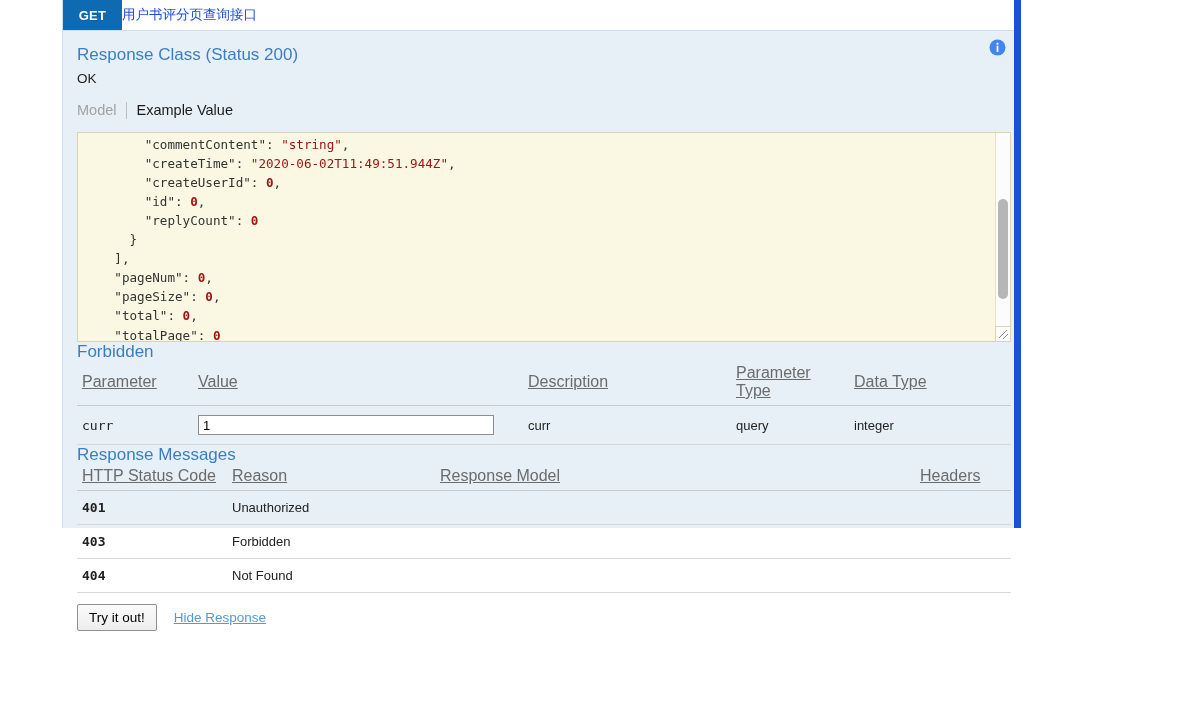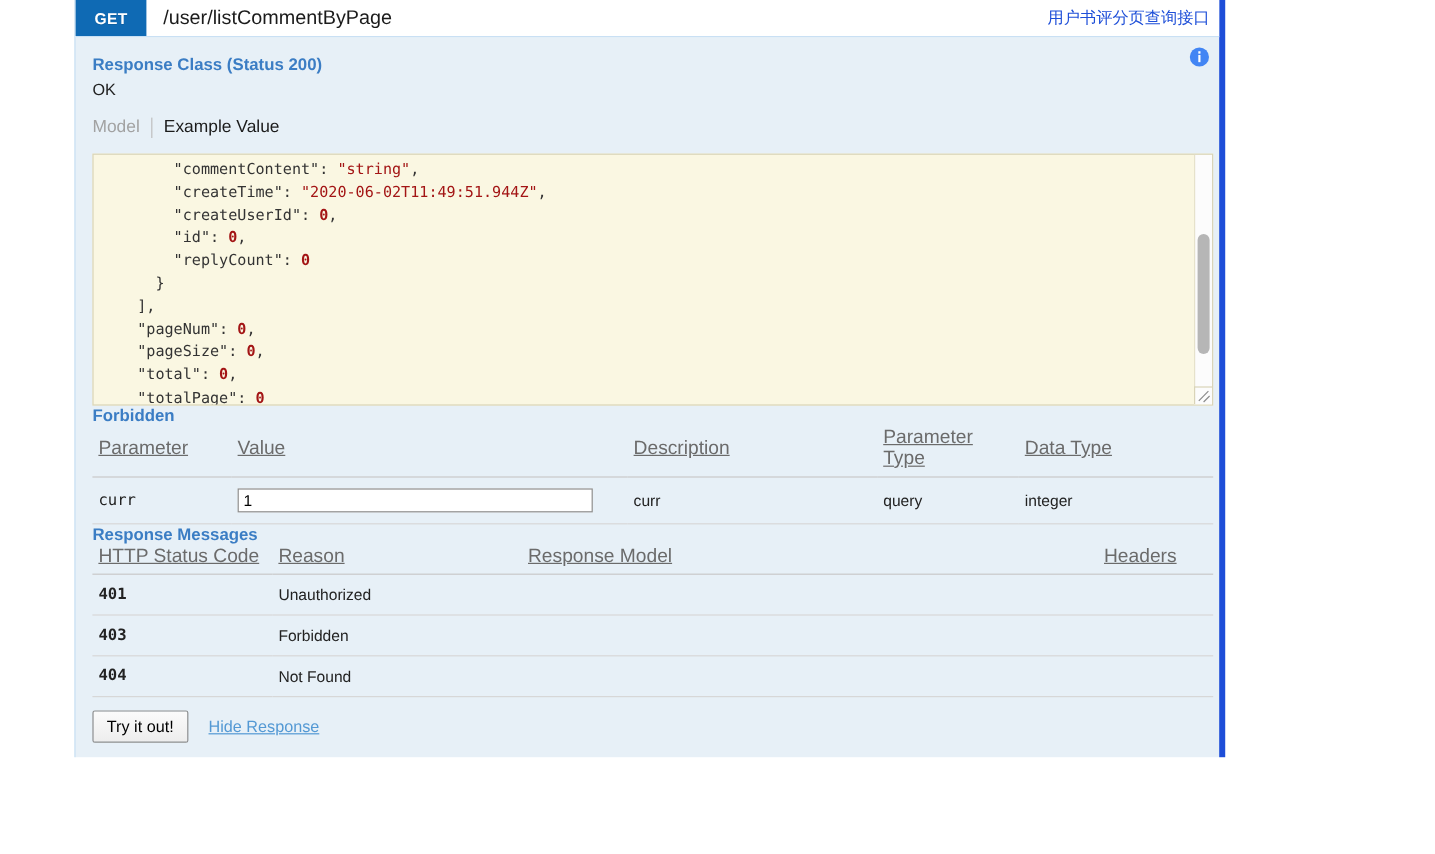--- a/index.html
+++ b/index.html
@@ -18,24 +18,24 @@
     height: 712px;
     background: #ffffff;
   }
 
   
   .operation {
     position: absolute;
     left: 62px;
     top: 0;
     width: 959px;
-    height: 631px;
+    height: 528px;
     background: #e7f0f7;
     border-left: 1px solid #c9e0f4;
-    border-right: 5px solid #1d4ed8;
+    border-right: 7px solid #1d4ed8;
     box-sizing: border-box;
   }
 
   
   .op-heading {
     position: relative;
     height: 30px;
     background: #ffffff;
     border-bottom: 1px solid #c9e0f4;
     display: flex;
@@ -72,22 +72,22 @@
   }
 
   
   .op-content {
     position: relative;
     padding: 14px 16px 0 14px;
   }
 
   h4.section-title {
     margin: 0;
-    font-size: 14px;
-    font-weight: bold;
+    font-size: 17px;
+    font-weight: normal;
     color: #3b7dc4;
     font-family: "Liberation Sans", sans-serif;
   }
   .resp-class-title { margin-bottom: 4px; }
 
   .ok-text {
     font-size: 13.5px;
     color: #222;
     margin: 6px 0 0 0;
     font-family: "Liberation Sans", sans-serif;
@@ -291,21 +291,20 @@
 </style>
 </head>
 <body>
 
 <div id="page">
 
   <div class="operation">
 
     <div class="op-heading">
       <div class="http-method">GET</div>
-      <div class="op-path">/user/listCommentByPage</div>
       <div class="op-summary">用户书评分页查询接口</div>
     </div>
 
     <div class="op-content">
 
       <span class="info-icon">
         <svg width="17" height="17" viewBox="0 0 17 17" xmlns="http://www.w3.org/2000/svg">
           <circle cx="8.5" cy="8.5" r="8" fill="#4285f4"></circle>
           <rect x="7.6" y="6.8" width="1.8" height="6" fill="#ffffff"></rect>
           <rect x="7.6" y="3.7" width="1.8" height="2" fill="#ffffff"></rect>

